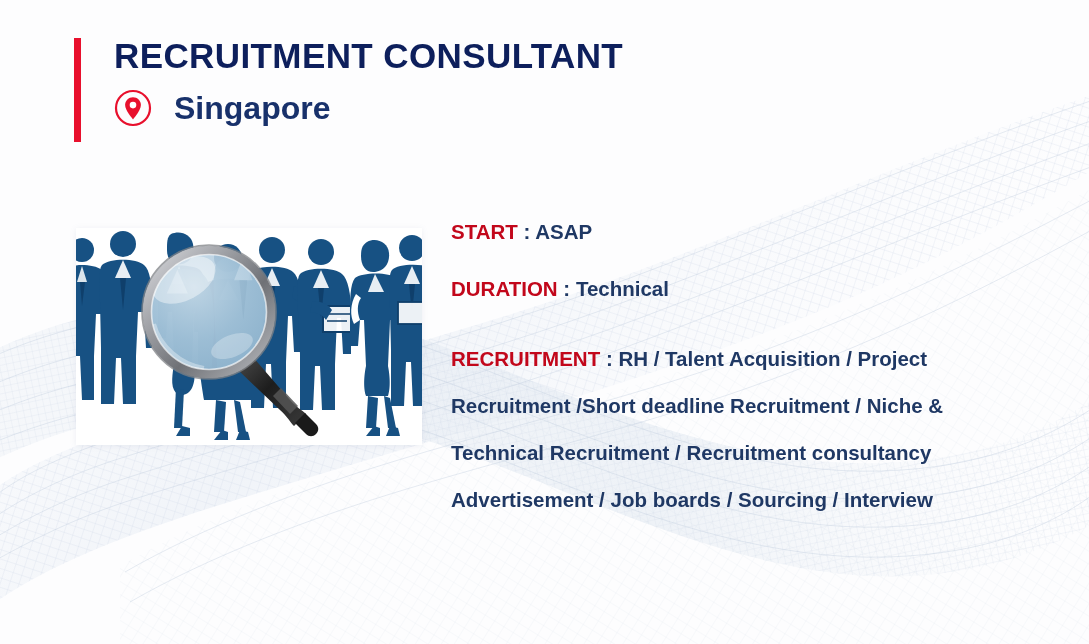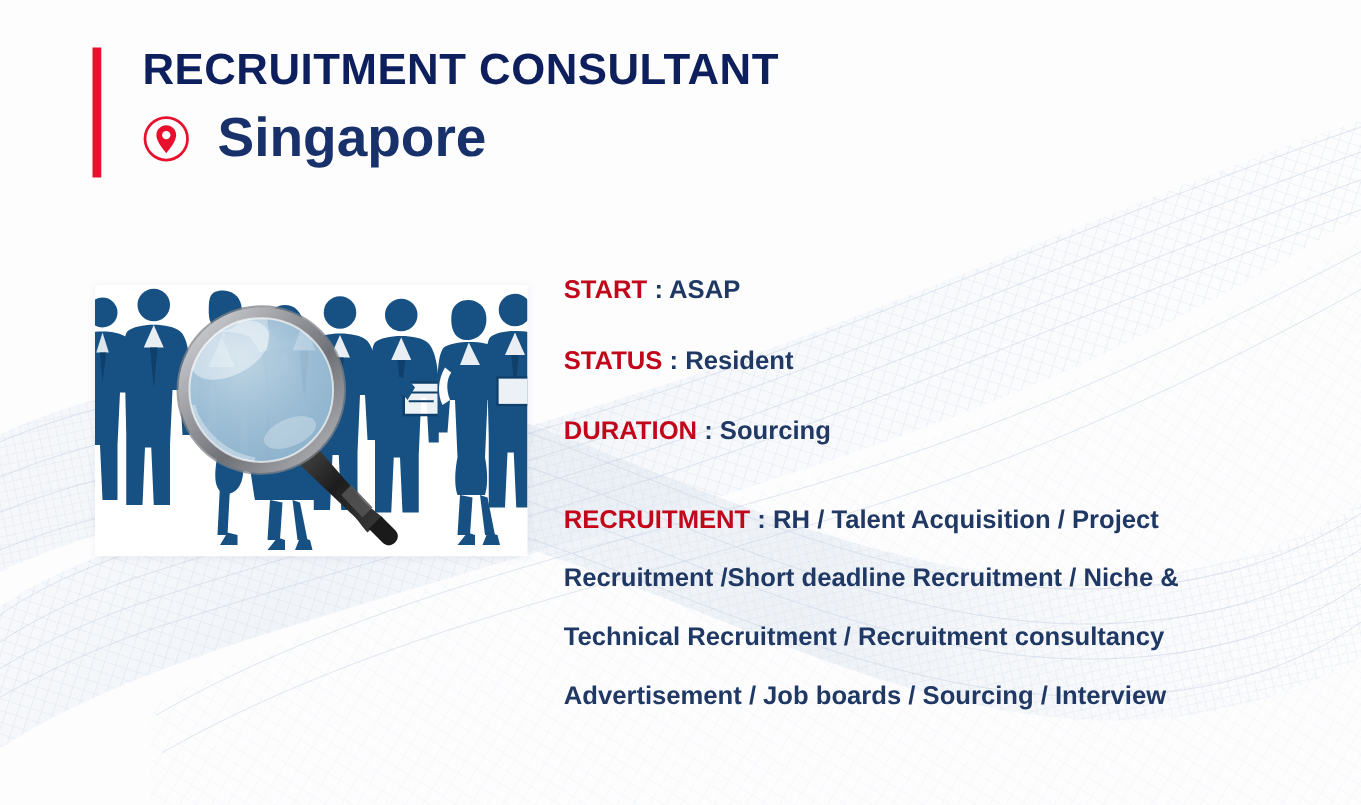--- a/index.html
+++ b/index.html
@@ -70,21 +70,21 @@
     flex-direction: row;
     align-items: center;
   }
   #pin-icon {
     width: 38px;
     height: 38px;
     flex: 0 0 38px;
     margin-right: 22px;
   }
   #location-name {
-    font-size: 44px;
+    font-size: 32px;
     font-weight: bold;
     color: #18316b;
     line-height: 1;
     white-space: nowrap;
   }
 
   
   #illustration-box {
     position: absolute;
     left: 76px;
@@ -364,26 +364,23 @@
       <circle cx="133" cy="84" r="57.5" fill="none" stroke="#ffffff" stroke-width="1.6" opacity="0.65"></circle>
     </svg>
   </div>
 
   <div id="details">
 
     <div class="detail-line">
       <span class="detail-label">START</span><span class="detail-sep"> : </span><span class="detail-value">ASAP</span>
     </div>
 
+
     <div class="detail-line">
-      <span class="detail-label">STATUS</span><span class="detail-sep"> :  </span><span class="detail-value">Resident</span>
-    </div>
-
-    <div class="detail-line">
-      <span class="detail-label">DURATION</span><span class="detail-sep"> : </span><span class="detail-value">Sourcing</span>
+      <span class="detail-label">DURATION</span><span class="detail-sep"> : </span><span class="detail-value">Technical</span>
     </div>
 
     <div id="competencies-block">
       <span class="detail-label">RECRUITMENT</span><span class="detail-sep"> : </span><span class="detail-value">RH / Talent Acquisition / Project Recruitment /Short deadline Recruitment / Niche &amp; Technical Recruitment / Recruitment consultancy Advertisement / Job boards / Sourcing / Interview</span>
     </div>
 
   </div>
 
 </div>
 

